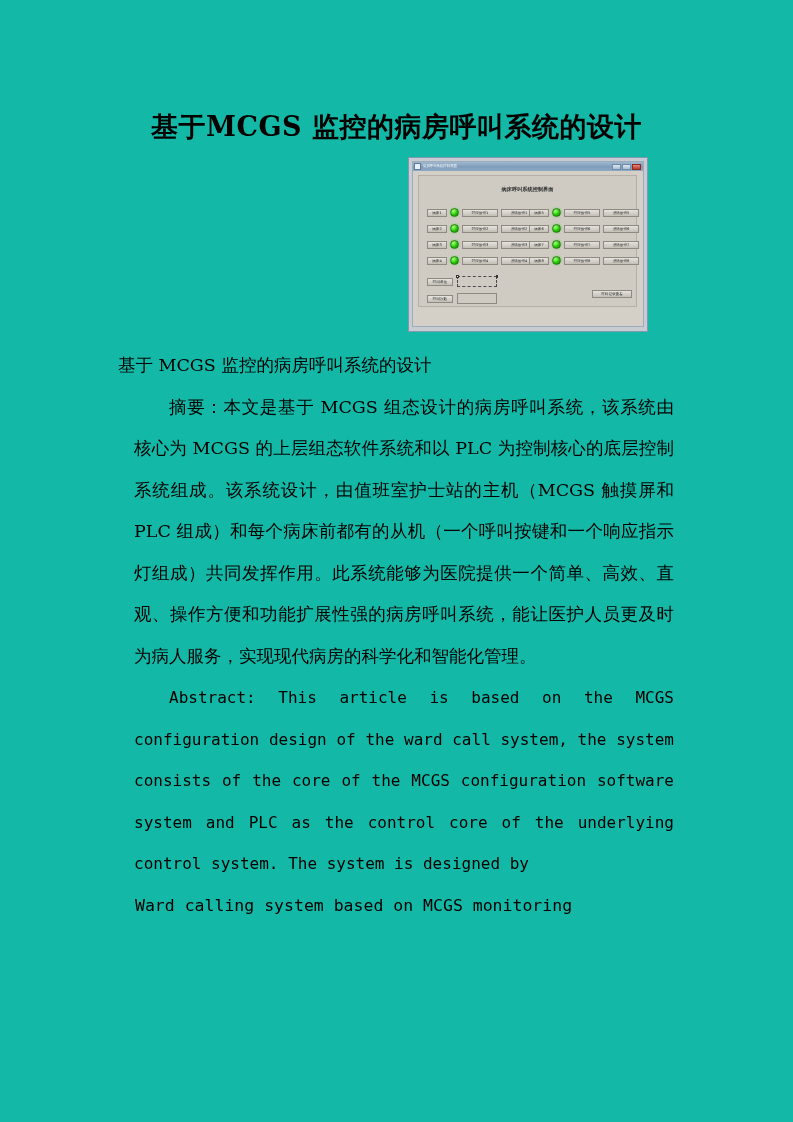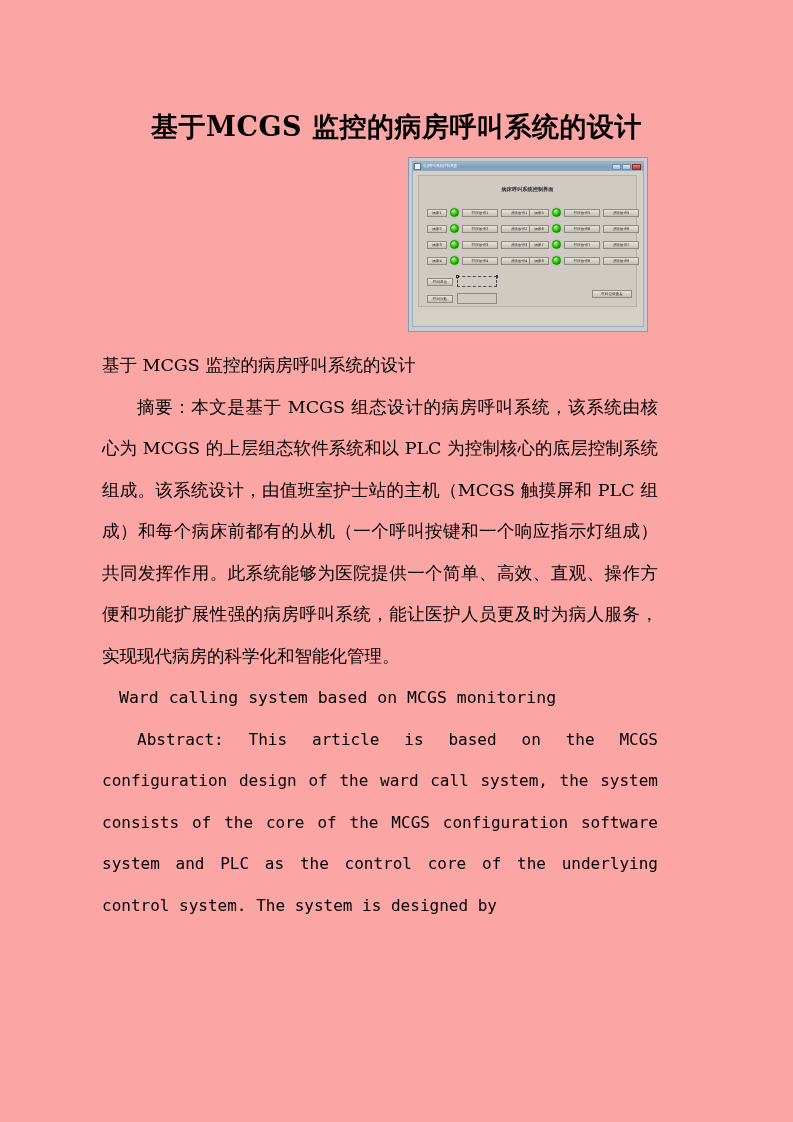--- a/index.html
+++ b/index.html
@@ -15,21 +15,21 @@
     overflow: hidden;
     font-family: "Liberation Serif", "DejaVu Serif", serif;
     color: #000000;
   }
 
   .page {
     position: absolute;
     left: 0; top: 0;
     width: 793px;
     height: 1122px;
-    background: #fca5a5;
+    background: #14b8a6;
   }
 
   
   .doc-title {
     position: absolute;
     left: 0;
     top: 92px;
     width: 793px;
     text-align: center;
     font-family: "DejaVu Serif", "Liberation Serif", serif;
@@ -204,33 +204,33 @@
   .corner-btn {
     position: absolute;
     right: 4px;
     bottom: 4px;
   }
   .mini-btn.corner { width: 40px; }
 
   
   .body-text {
     position: absolute;
-    left: 102px;
+    left: 118px;
     top: 345px;
     width: 556px;
   }
   .p {
     font-size: 17.5px;
     line-height: 41.5px;
     margin: 0;
     color: #000;
     font-family: "DejaVu Serif", "Liberation Serif", serif;
   }
   .p.cn      { text-align: justify; text-justify: inter-ideograph; }
-  .p.indent  { text-indent: 35px; }
+  .p.indent  { text-indent: 35px; margin-left: 16px; }
   .p.mono-j  {
     font-family: "DejaVu Sans Mono", "Liberation Mono", monospace;
     font-size: 16px;
     text-align: justify;
   }
   .p.en-title {
     font-family: "DejaVu Sans Mono", "Liberation Mono", monospace;
     font-size: 16.5px;
     text-indent: 17px;
   }
@@ -325,17 +325,17 @@
           </div>
 
         </div>
       </div>
     </div>
   </div>
 
   <div class="body-text">
     <p class="p cn">基于 MCGS 监控的病房呼叫系统的设计</p>
     <p class="p cn indent">摘要：本文是基于 MCGS 组态设计的病房呼叫系统，该系统由核心为 MCGS 的上层组态软件系统和以 PLC 为控制核心的底层控制系统组成。该系统设计，由值班室护士站的主机（MCGS 触摸屏和 PLC 组成）和每个病床前都有的从机（一个呼叫按键和一个响应指示灯组成）共同发挥作用。此系统能够为医院提供一个简单、高效、直观、操作方便和功能扩展性强的病房呼叫系统，能让医护人员更及时为病人服务，实现现代病房的科学化和智能化管理。</p>
+    <p class="p mono-j indent">Abstract: This article is based on the MCGS configuration design of the ward call system, the system consists of the core of the MCGS configuration software system and PLC as the control core of the underlying control system. The system is designed by</p>
     <p class="p en-title nowrap-line">Ward calling system based on MCGS monitoring</p>
-    <p class="p mono-j indent">Abstract: This article is based on the MCGS configuration design of the ward call system, the system consists of the core of the MCGS configuration software system and PLC as the control core of the underlying control system. The system is designed by</p>
   </div>
 
 </div>
 
 </body></html>

